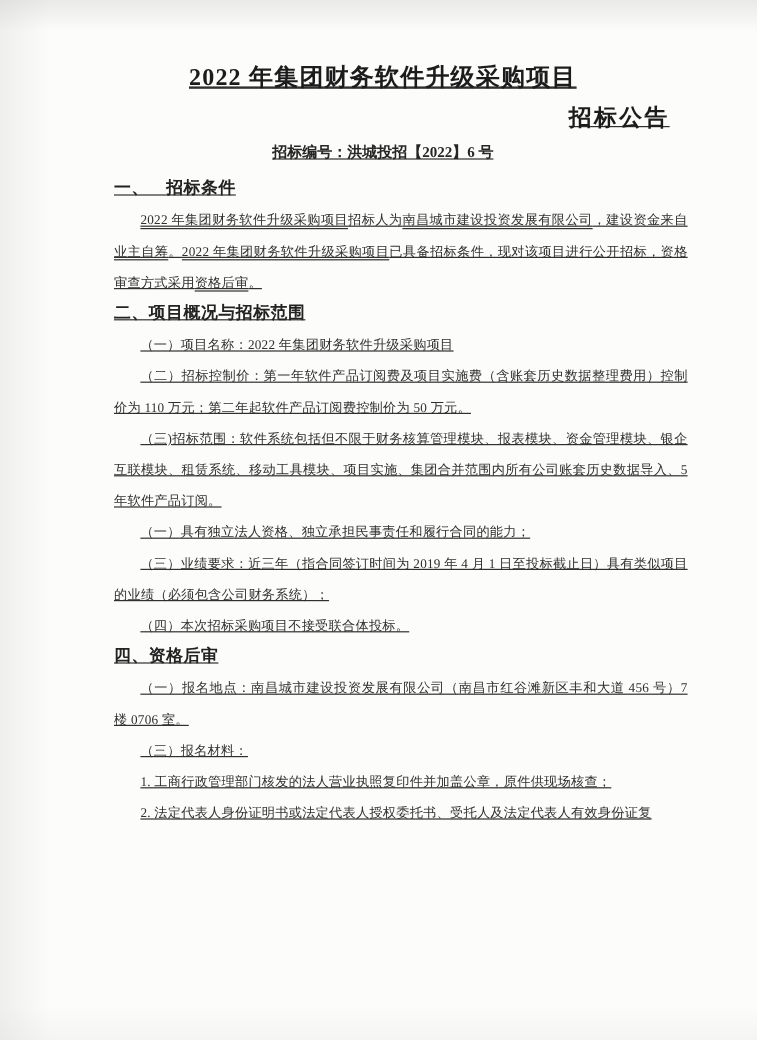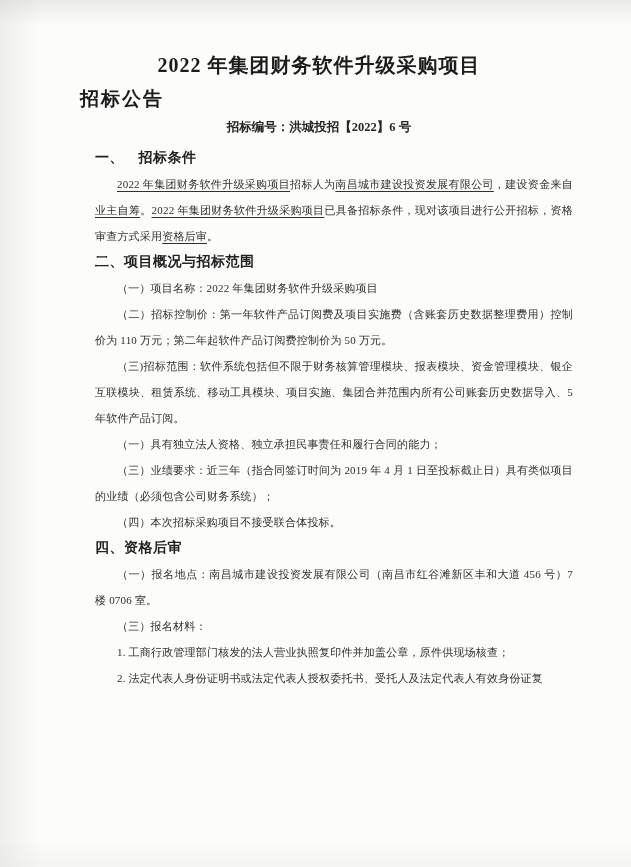--- a/index.html
+++ b/index.html
@@ -15,40 +15,41 @@
     box-sizing: border-box;
     padding: 50px 58px 0 95px;
     background:
       linear-gradient(180deg, rgba(190,190,188,0.30) 0px, rgba(255,255,255,0) 26px),
       linear-gradient(90deg, rgba(205,205,203,0.28) 0px, rgba(255,255,255,0) 42px),
       linear-gradient(0deg, rgba(210,210,208,0.18) 0px, rgba(255,255,255,0) 30px),
       #fcfcfa;
     overflow: hidden;
     font-family: "Liberation Serif", "DejaVu Serif", serif;
     color: #2e2e2e;
+    text-decoration: underline;
   }
   .doc-title {
     position: relative;
     left: -15px;
     margin: 0;
     font-size: 20px;
     line-height: 30px;
     font-weight: bold;
     text-align: center;
     color: #1c1c1c;
     letter-spacing: 1px;
   }
   .doc-subtitle {
     position: relative;
     left: -15px;
     margin: 7px 0 0 0;
     font-size: 19px;
     line-height: 24px;
     font-weight: bold;
-    text-align: left;
+    text-align: right;
     color: #1c1c1c;
     letter-spacing: 2px;
   }
   .tender-no {
     position: relative;
     left: -15px;
     margin-top: 8px;
     font-size: 12.5px;
     line-height: 16px;
     font-weight: bold;

